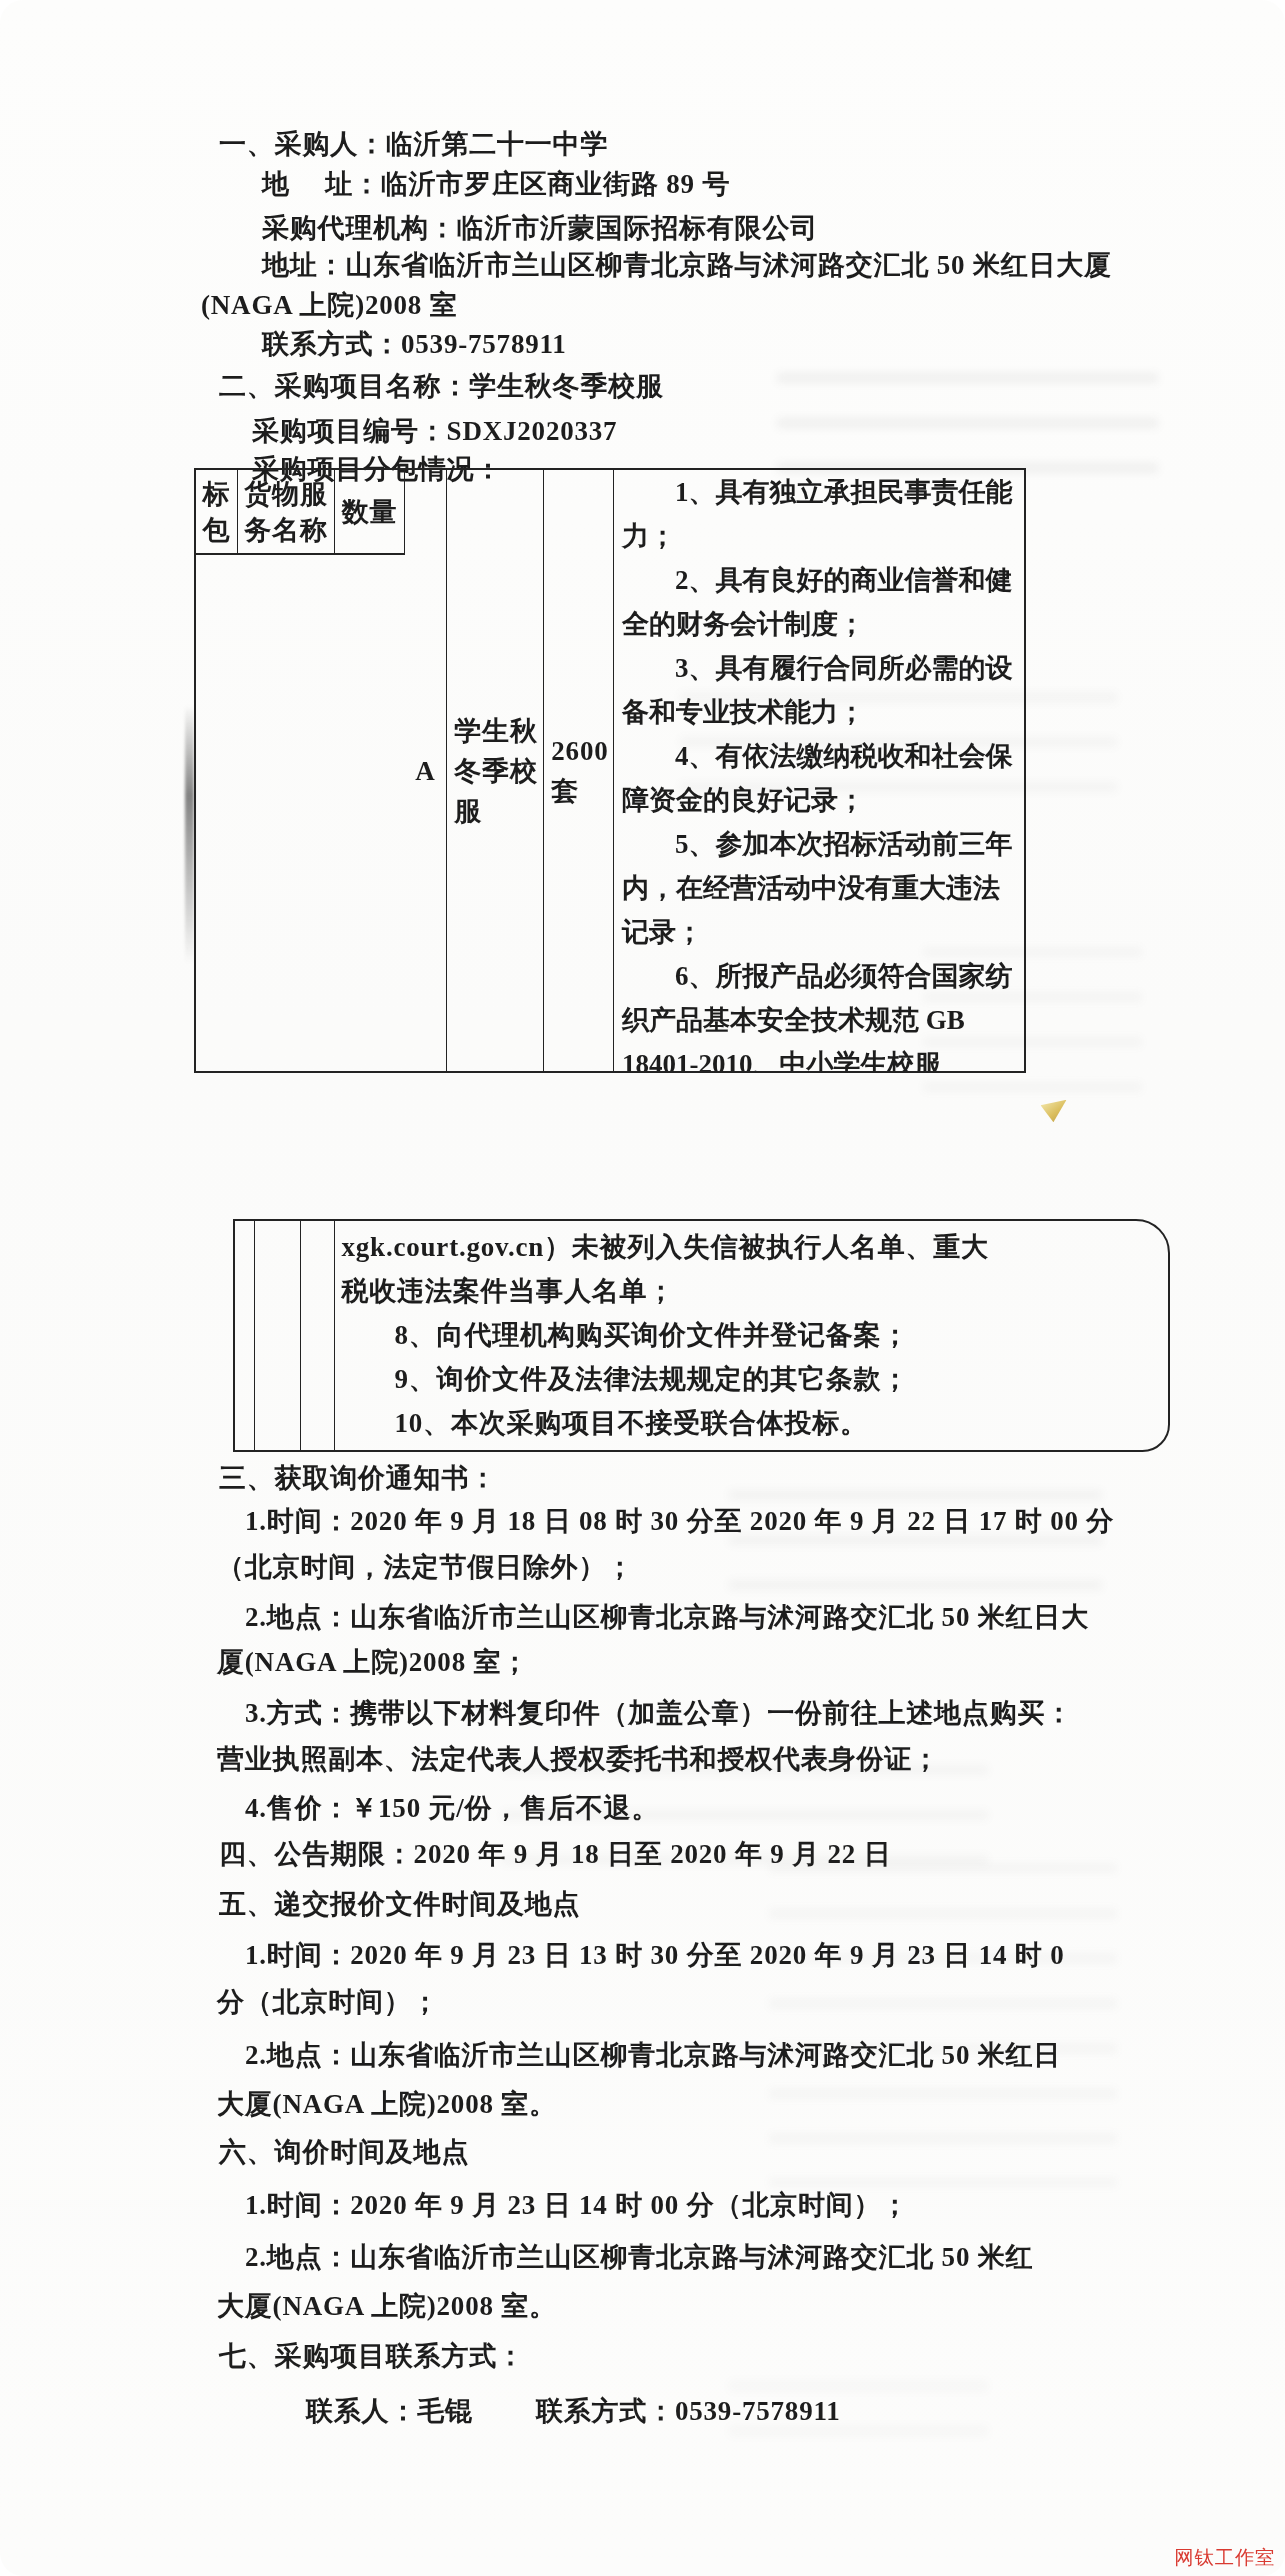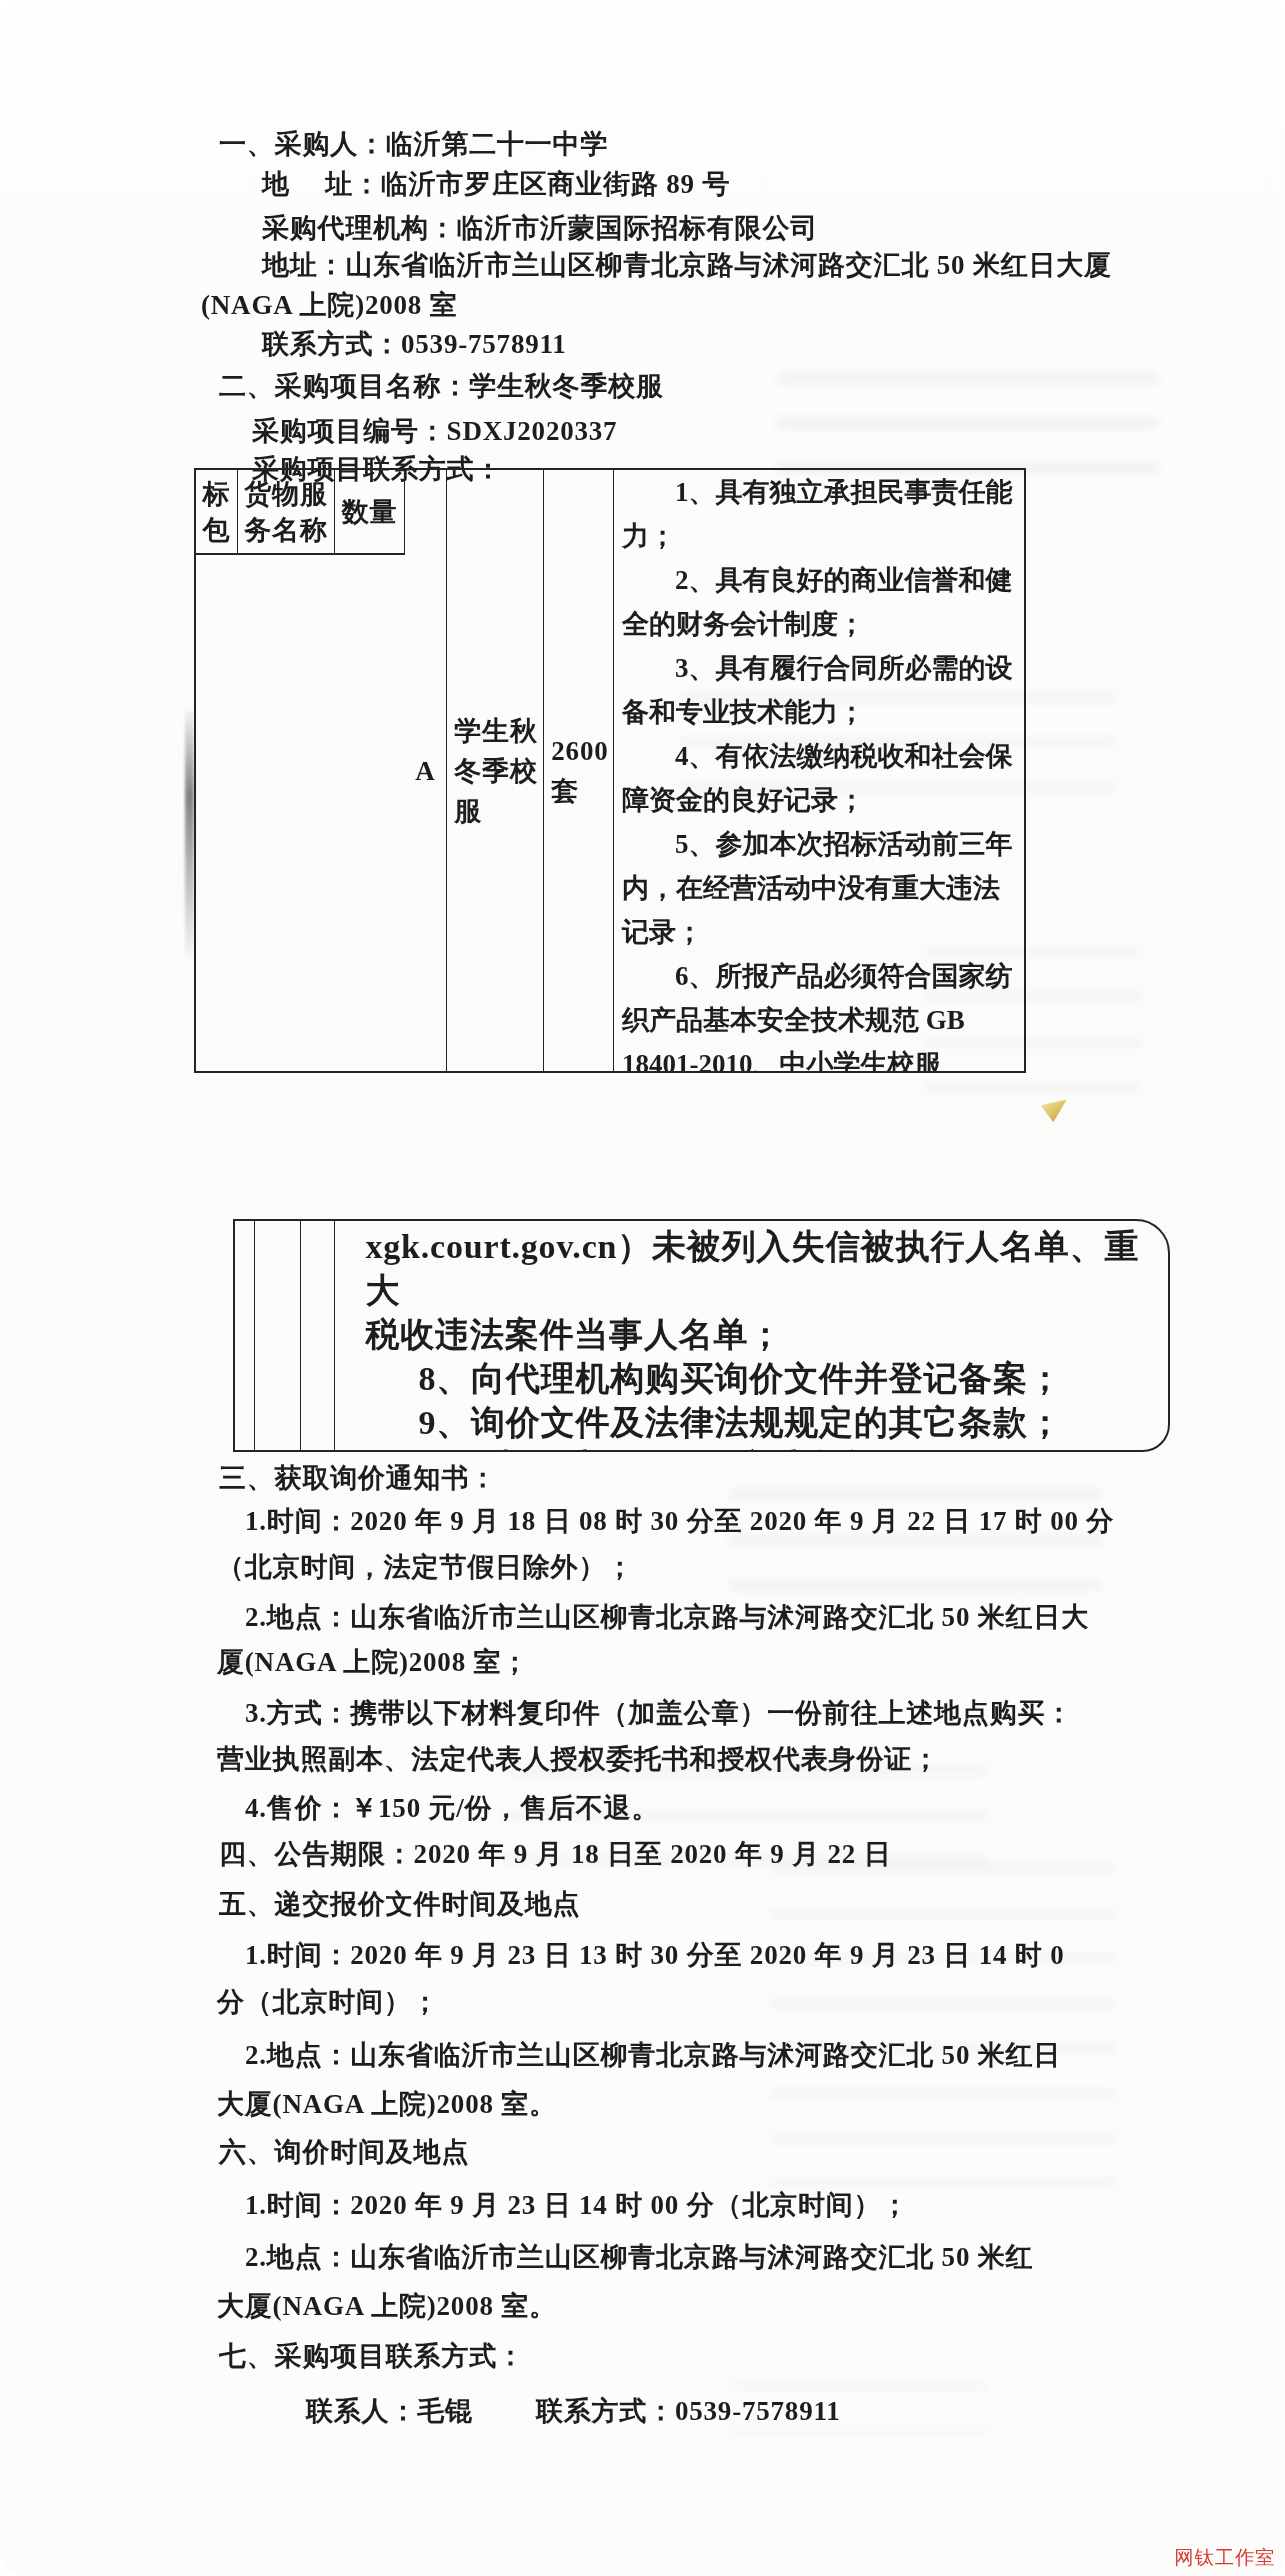--- a/index.html
+++ b/index.html
@@ -58,21 +58,21 @@
   
   .table2 {
     position: absolute; left: 233px; top: 1219px;
     width: 937px; height: 233px;
     border: 2.4px solid #232323; box-sizing: border-box;
     border-radius: 0 34px 27.5px 0;
     display: flex;
   }
   .t2c1 { width: 20px; } .t2c2 { width: 46px; } .t2c3 { width: 34px; }
   .t2-content { flex: 1; padding: 4px 11.3px 0 6.5px; line-height: 44px;
-                font-size: 34px; letter-spacing: 0.8px; overflow: hidden; margin-left: 24px; }
+                font-size: 27px; letter-spacing: 0.8px; overflow: hidden; }
   .t2-content p { margin: 0; }
   .t2-content .indented { text-indent: 53px; }
 
   
   .ghost {
     position: absolute;
     background: repeating-linear-gradient(180deg,
       rgba(125,125,125,0.32) 0px, rgba(125,125,125,0.32) 10.5px,
       rgba(125,125,125,0.0) 10.5px, rgba(125,125,125,0.0) 45px);
     filter: blur(4px); opacity: 0.30; pointer-events: none;
@@ -111,21 +111,21 @@
 
   <div class="line lx-sec" style="top:128px;">一、采购人：临沂第二十一中学</div>
   <div class="line lx-sub" style="top:168px;">地　 址：临沂市罗庄区商业街路 89 号</div>
   <div class="line lx-sub" style="top:212px;">采购代理机构：临沂市沂蒙国际招标有限公司</div>
   <div class="line lx-sub" style="top:249px;">地址：山东省临沂市兰山区柳青北京路与沭河路交汇北 50 米红日大厦</div>
   <div class="line lx-flush" style="top:289px;">(NAGA 上院)2008 室</div>
   <div class="line lx-sub" style="top:328px;">联系方式：0539-7578911</div>
 
   <div class="line lx-sec" style="top:370px;">二、采购项目名称：学生秋冬季校服</div>
   <div class="line lx-sub2" style="top:415px;">采购项目编号：SDXJ2020337</div>
-  <div class="line lx-sub2" style="top:453px;">采购项目联系方式：</div>
+  <div class="line lx-sub2" style="top:453px;">采购项目分包情况：</div>
 
   <div class="table1">
     <div class="t-row t1-header">
       <div class="tc th-cell b-r c1">标包</div>
       <div class="tc th-cell b-r c2">货物服务名称</div>
       <div class="tc th-cell b-r c3">数量</div>
     </div>
     <div class="t-row t1-body">
       <div class="tc cell-mid ctr b-r c1">A</div>
       <div class="tc cell-mid lft b-r c2">学生秋冬季校服</div>

